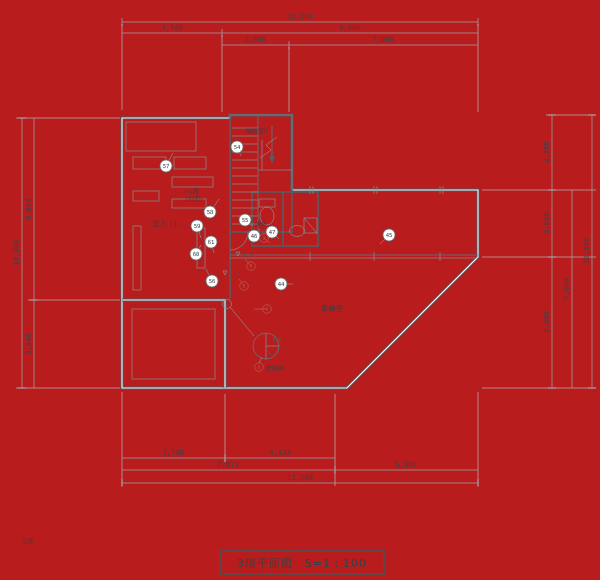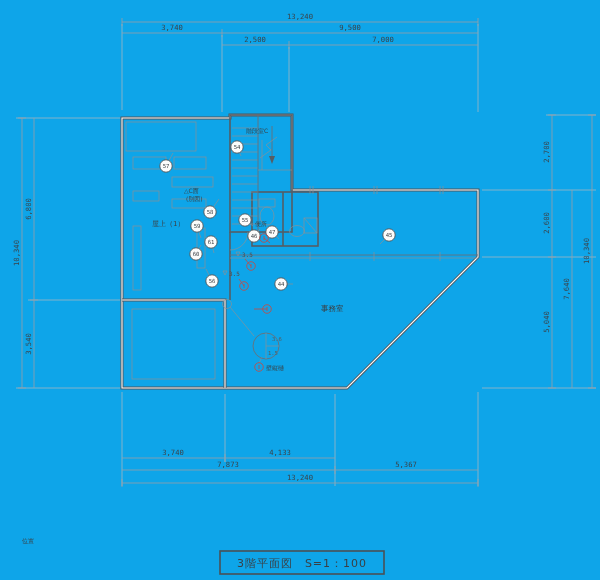--- a/index.html
+++ b/index.html
@@ -1,16 +1,16 @@
 <!DOCTYPE html>
 <html><head>
 <meta charset="utf-8">
 <style>
   html,body{margin:0;padding:0;background:#e8e8e6;}
-  #page{width:600px;height:580px;background:#0ea5e9;position:relative;overflow:hidden;
+  #page{width:600px;height:580px;background:#b91c1c;position:relative;overflow:hidden;
         font-family:"DejaVu Sans",sans-serif;}
   svg{display:block;}
   .dim{font-family:"DejaVu Sans Mono",monospace;font-size:7.2px;fill:#3c4248;}
   .jp{font-family:"DejaVu Sans",sans-serif;fill:#3a4045;}
   .jp-sm{font-size:6px;}
   .jp-md{font-size:7px;}
   .jp-lg{font-size:11px;letter-spacing:1px;}
   .lvl{font-family:"DejaVu Sans Mono",monospace;font-size:6px;fill:#5a4a48;}
   .vent{font-family:"DejaVu Sans Mono",monospace;font-size:5.5px;fill:#5a5a5a;}
   .wall{stroke:#4f575f;stroke-width:3;fill:none;stroke-linejoin:miter;}

